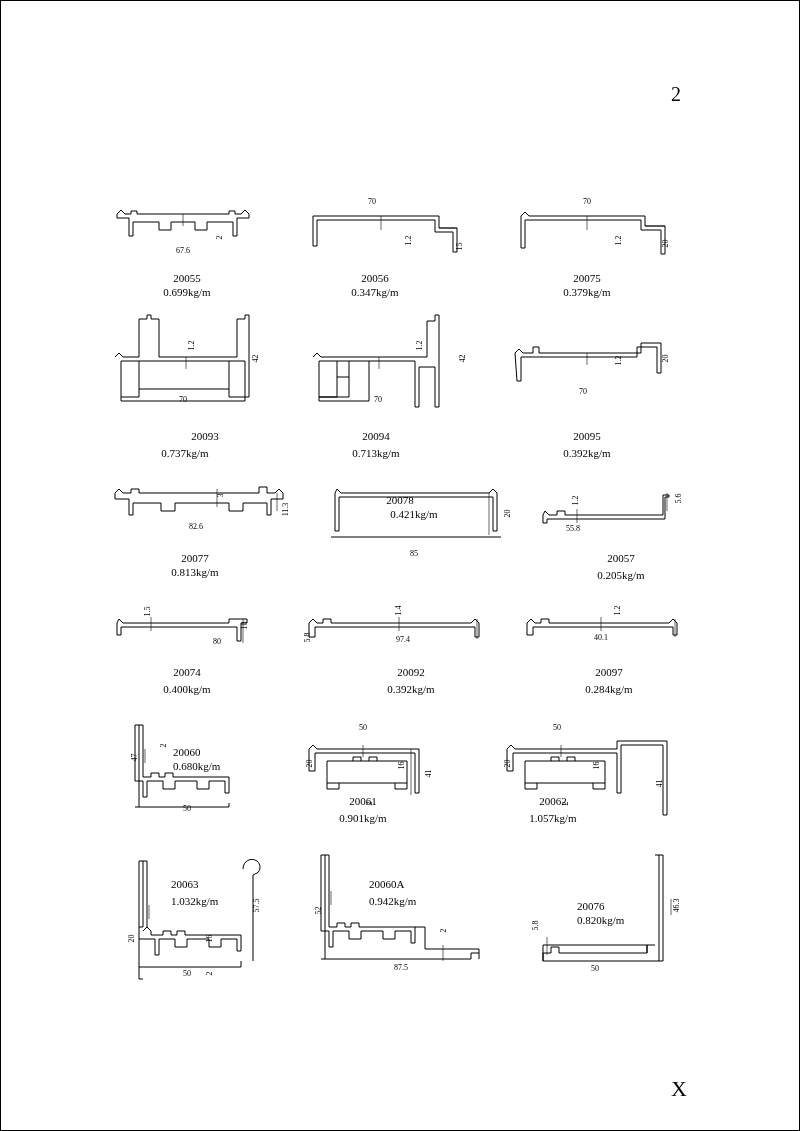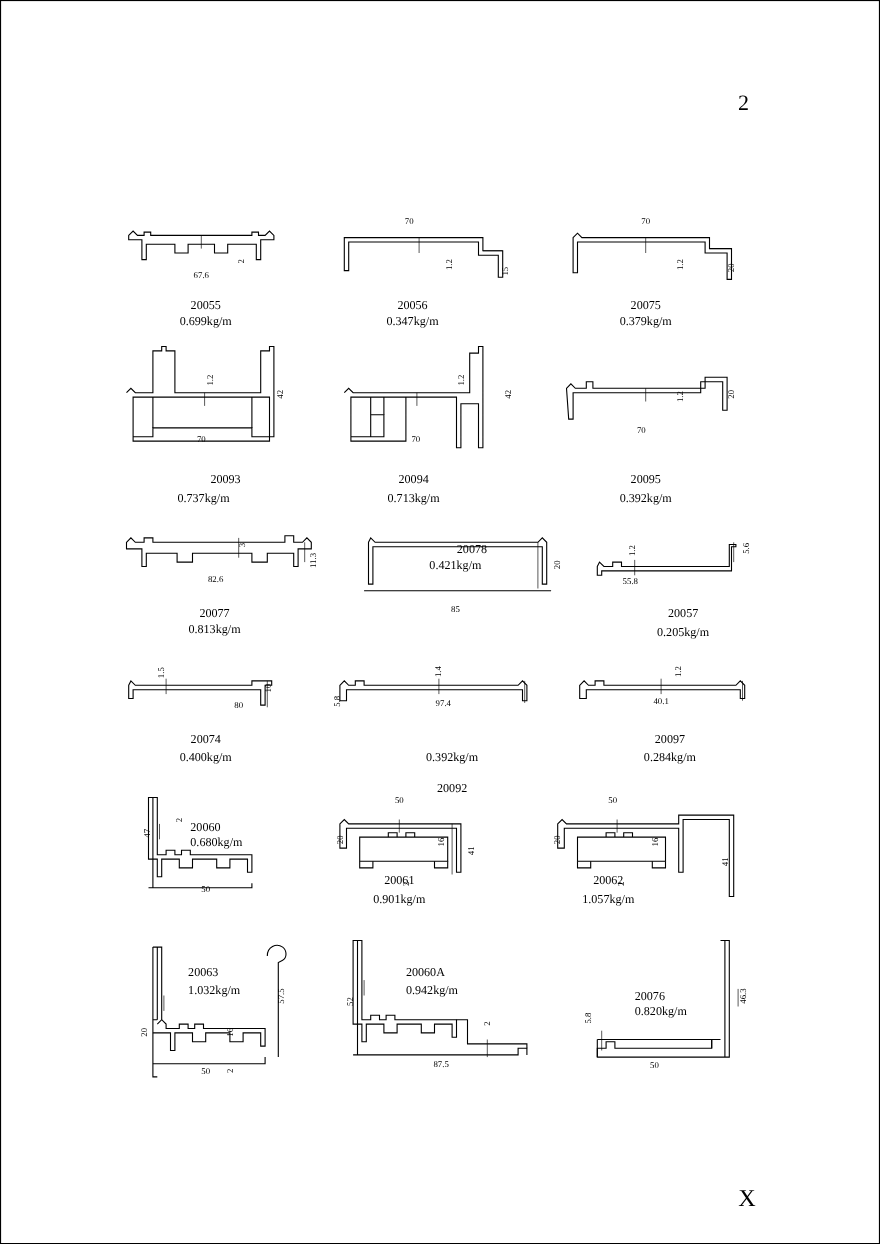--- a/index.html
+++ b/index.html
@@ -182,21 +182,21 @@
   <div class="lbl center code" style="left:194px; top:550px;">20077</div>
   <div class="lbl center weight" style="left:194px; top:564px;">0.813kg/m</div>
 
   <div class="profile" style="left:328px; top:484px;">
     <svg width="180" height="68" viewBox="0 0 180 68">
       <path d="M6,8 L8,4 L12,8 L160,8 L164,4 L168,8 L168,46 L164,46 L164,12 L10,12 L10,46 L6,46 Z"></path>
       <path d="M2,52 L172,52"></path>
       <line class="thin" x1="160" y1="8" x2="160" y2="50"></line>
     </svg>
   </div>
-  <div class="lbl center code" style="left:428px; top:492px;text-align:center;">20078</div>
+  <div class="lbl center code" style="left:399px; top:492px;text-align:center;">20078</div>
   <div class="lbl center weight" style="left:413px; top:506px;">0.421kg/m</div>
   <div class="dim vert cx" style="left:506px; top:508px;">20</div>
   <div class="dim cx" style="left:413px; top:548px;">85</div>
 
   <div class="profile" style="left:536px; top:488px;">
     <svg width="160" height="45" viewBox="0 0 160 45">
       <path d="M6,26 L8,22 L12,26 L20,26 L20,22 L28,22 L28,26 L126,26 L126,6 L132,6 L132,8 L128,8 L128,30 L10,30 L10,34 L6,34 Z"></path>
       <line class="thin" x1="40" y1="20" x2="40" y2="34"></line>
       <line class="thin" x1="130" y1="4" x2="130" y2="22"></line>
     </svg>
@@ -223,21 +223,21 @@
   <div class="profile" style="left:302px; top:598px;">
     <svg width="200" height="48" viewBox="0 0 200 48">
       <path d="M6,24 L10,20 L14,24 L20,24 L20,20 L28,20 L28,24 L168,24 L172,20 L176,24 L176,38 L172,38 L172,28 L12,28 L12,38 L6,38 Z"></path>
       <line class="thin" x1="96" y1="18" x2="96" y2="32"></line>
       <line class="thin" x1="174" y1="20" x2="174" y2="40"></line>
     </svg>
   </div>
   <div class="dim vert cx" style="left:397px; top:605px;">1.4</div>
   <div class="dim vert cx" style="left:306px; top:632px;">5.8</div>
   <div class="dim cx" style="left:402px; top:634px;">97.4</div>
-  <div class="lbl center code" style="left:410px; top:664px;margin-top:45px;">20092</div>
+  <div class="lbl center code" style="left:410px; top:664px;">20092</div>
   <div class="lbl center weight" style="left:410px; top:681px;">0.392kg/m</div>
 
   <div class="profile" style="left:520px; top:598px;">
     <svg width="170" height="48" viewBox="0 0 170 48">
       <path d="M6,24 L10,20 L14,24 L20,24 L20,20 L28,20 L28,24 L148,24 L152,20 L156,24 L156,36 L152,36 L152,28 L12,28 L12,36 L6,36 Z"></path>
       <line class="thin" x1="80" y1="18" x2="80" y2="32"></line>
       <line class="thin" x1="154" y1="20" x2="154" y2="38"></line>
     </svg>
   </div>
   <div class="dim vert cx" style="left:616px; top:605px;">1.2</div>

